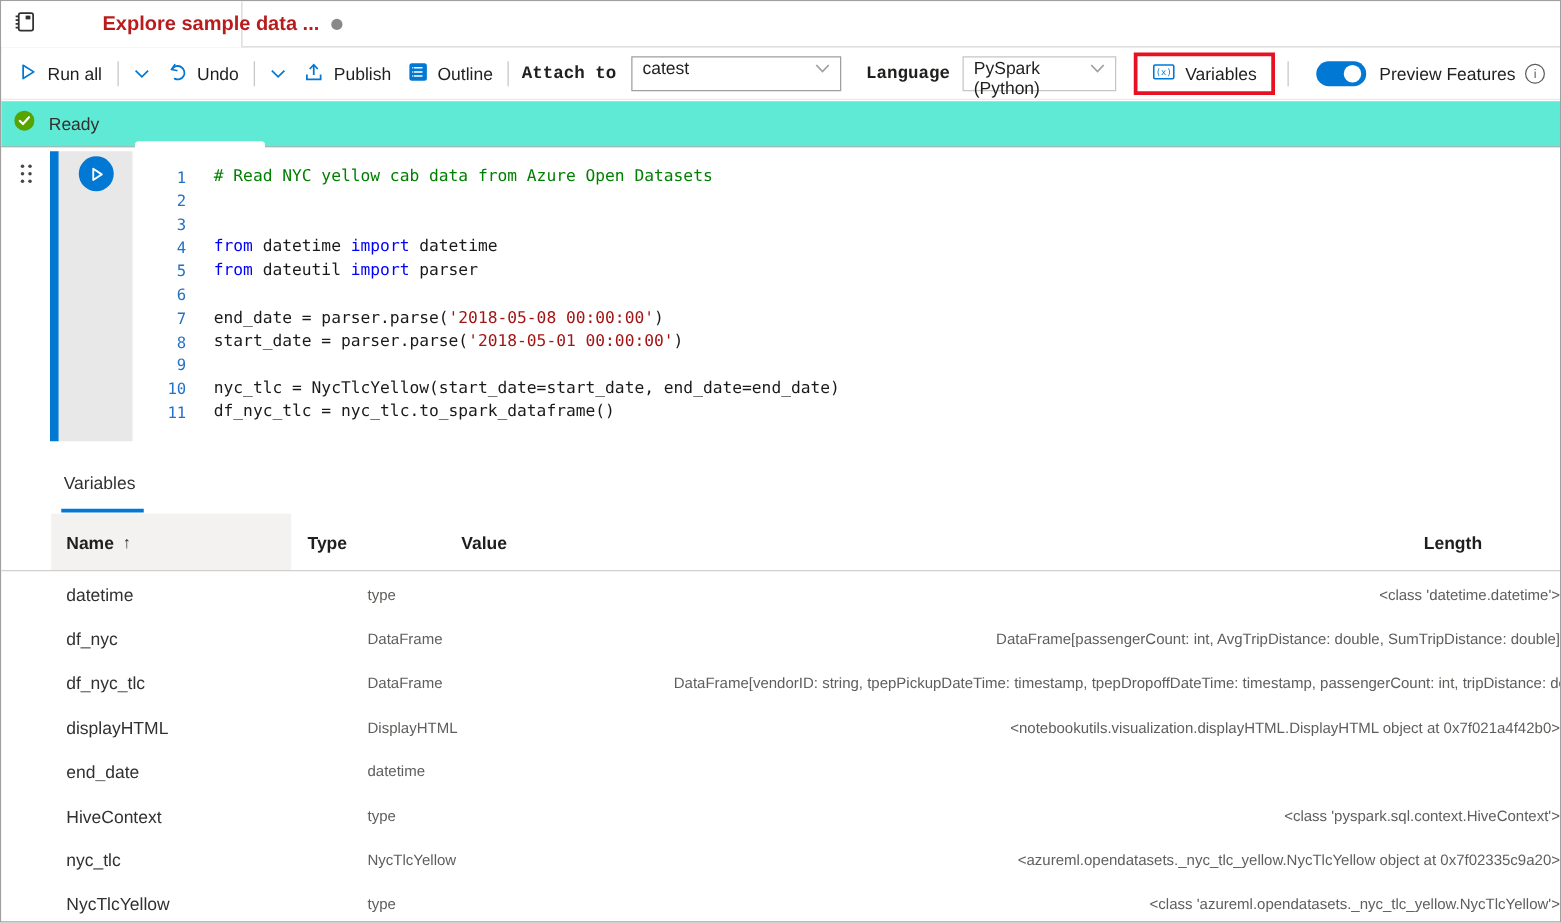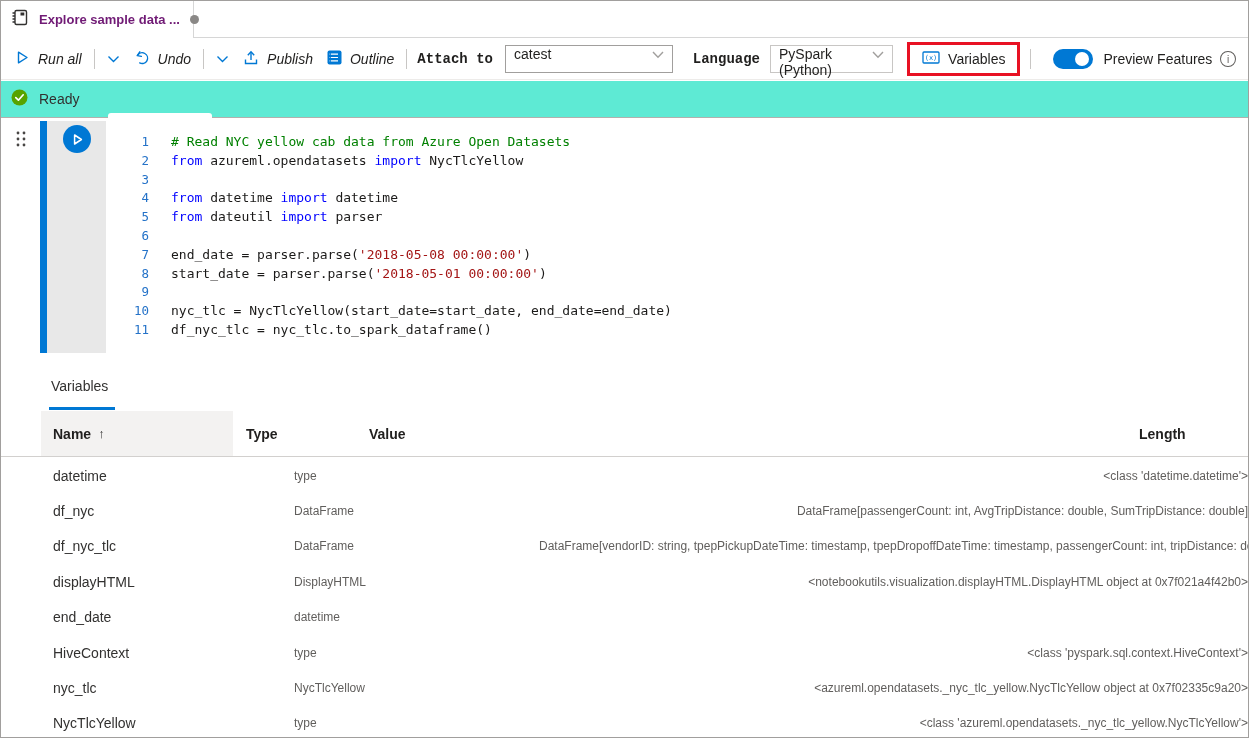--- a/index.html
+++ b/index.html
@@ -6,30 +6,30 @@
   body { background:#fff; font-family:"Liberation Sans","DejaVu Sans",sans-serif; }
   .app { position:relative; width:1249px; height:738px; background:#fff;
          border:1px solid #a19f9d; overflow:hidden; }
 
   
   .tabbar { position:absolute; top:0; left:0; right:0; height:37px; background:#fff;
             border-bottom:1px solid #d6d6d6; }
   .tab { position:absolute; left:0; top:0; width:193px; height:37px; background:#fff;
          border-right:1px solid #d6d6d6; display:flex; align-items:center; gap:10px;
          padding:0 10px; cursor:pointer; }
-  .tab-title { font-size:13px; font-weight:700; color:#701a75; white-space:nowrap; flex:1; }
+  .tab-title { font-size:16px; font-weight:700; color:#b91c1c; white-space:nowrap; flex:1;margin-left:43px; }
   .dirty-dot { width:9px; height:9px; border-radius:50%; background:#8a8886; flex:none; }
 
   
   .toolbar { position:absolute; top:38px; left:0; right:0; height:41px; background:#fff;
              border-bottom:1px solid #edebe9; display:flex; align-items:center;
              padding:0 12px; }
   .tb-btn { display:flex; align-items:center; gap:8px; background:none; border:none;
             font-family:inherit; font-size:14px; color:#201f1e; cursor:pointer;
-            padding:4px 2px; white-space:nowrap;font-style:italic; }
+            padding:4px 2px; white-space:nowrap; }
   .tb-divider { width:1px; height:20px; background:#c8c6c4; margin:0 10px; flex:none; }
   .tb-gap { width:10px; flex:none; }
   .tb-label { font-size:14px; font-weight:700; color:#201f1e; white-space:nowrap;font-family:Liberation Mono, monospace; }
   .select { height:28px; border:1px solid #a19f9d; background:#fff; display:flex;
             align-items:flex-start; justify-content:space-between; padding:0 8px;
             font-size:14px; color:#201f1e; cursor:pointer; }
   .select.attach { width:172px; margin-left:12px; }
   .select.language { width:126px; margin-left:10px; border-color:#c8c6c4; }
   .variables-btn { display:flex; align-items:center; gap:8px; background:#fff;
                    border:3px solid #e81123; font-family:inherit; font-size:14px;
@@ -233,21 +233,21 @@
     <div class="gutter"></div>
     <div class="notch"></div>
     <button class="run-cell">
       <svg width="13" height="13" viewBox="0 0 13 13">
           <path d="M3.6 2 L10.4 6.5 L3.6 11 Z" fill="none" stroke="#fff" stroke-width="1.5" stroke-linejoin="round"></path>
         </svg>
     </button>
     <div class="code">
       <div>
           <div class="code-line"><span class="ln">1</span><span class="lc"><span class="tok-comment"># Read NYC yellow cab data from Azure Open Datasets</span></span></div>
-          <div class="code-line"><span class="ln">2</span><span class="lc"><span class="tok-keyword">from</span><span class="tok-plain"> azureml.opendatasets </span><span class="tok-keyword">import</span><span class="tok-plain"> NycTlcYellow</span></span></div>
+          <div class="code-line"><span class="ln">2</span></div>
           <div class="code-line"><span class="ln">3</span><span class="lc"></span></div>
           <div class="code-line"><span class="ln">4</span><span class="lc"><span class="tok-keyword">from</span><span class="tok-plain"> datetime </span><span class="tok-keyword">import</span><span class="tok-plain"> datetime</span></span></div>
           <div class="code-line"><span class="ln">5</span><span class="lc"><span class="tok-keyword">from</span><span class="tok-plain"> dateutil </span><span class="tok-keyword">import</span><span class="tok-plain"> parser</span></span></div>
           <div class="code-line"><span class="ln">6</span><span class="lc"></span></div>
           <div class="code-line"><span class="ln">7</span><span class="lc"><span class="tok-plain">end_date = parser.parse(</span><span class="tok-string">'2018-05-08 00:00:00'</span><span class="tok-plain">)</span></span></div>
           <div class="code-line"><span class="ln">8</span><span class="lc"><span class="tok-plain">start_date = parser.parse(</span><span class="tok-string">'2018-05-01 00:00:00'</span><span class="tok-plain">)</span></span></div>
           <div class="code-line"><span class="ln">9</span><span class="lc"></span></div>
           <div class="code-line"><span class="ln">10</span><span class="lc"><span class="tok-plain">nyc_tlc = NycTlcYellow(start_date=start_date, end_date=end_date)</span></span></div>
           <div class="code-line"><span class="ln">11</span><span class="lc"><span class="tok-plain">df_nyc_tlc = nyc_tlc.to_spark_dataframe()</span></span></div>
         </div>

